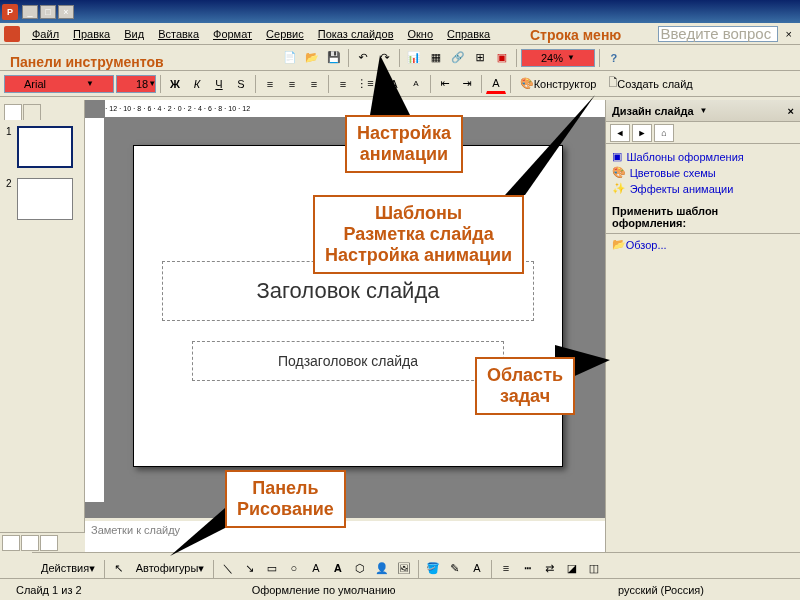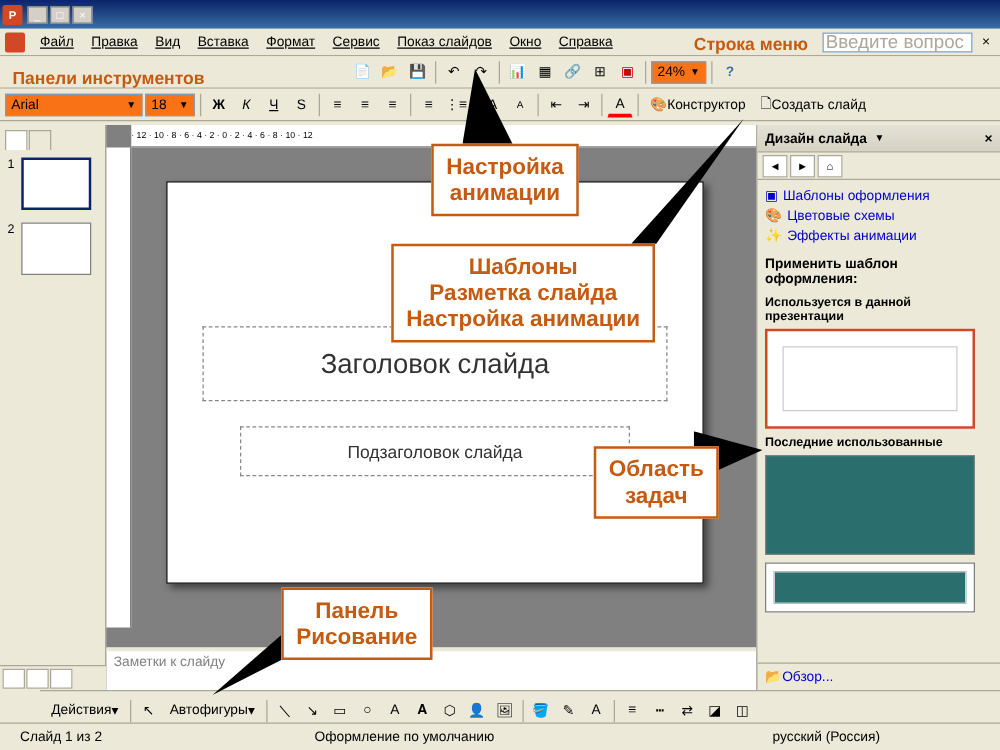--- a/index.html
+++ b/index.html
@@ -11,21 +11,21 @@
   .winbtn { width: 16px; height: 14px; background: #d4d0c8; border: 1px solid #808080; display:flex;align-items:center;justify-content:center;font-size:9px;cursor:pointer;}
   .menubar { height: 22px; background: #ece9d8; display: flex; align-items: center; padding: 0 4px; gap: 2px; border-bottom: 1px solid #aca899;}
   .menubar .appicon{width:16px;height:16px;background:#d24726;border-radius:2px;margin-right:4px;}
   .menuitem { padding: 2px 6px; cursor: pointer; text-decoration: underline; }
   .menubar .right { margin-left: auto; display:flex;align-items:center;gap:4px;}
   .helpbox { width: 120px; height: 16px; border: 1px solid #7f9db9; background:#fff; font-size:15px; color:#aca899; padding:0 2px; display:flex;align-items:center;}
   .toolbar { height: 26px; background: #ece9d8; border-bottom: 1px solid #aca899; display:flex;align-items:center;padding:0 4px;gap:2px;}
   .tbtn { width:20px;height:20px;display:flex;align-items:center;justify-content:center;border:1px solid transparent;cursor:pointer;font-size:11px;}
   .sep{width:1px;height:18px;background:#aca899;margin:0 2px;}
   .fontrow { height: 26px; background: #ece9d8; border-bottom:1px solid #aca899;display:flex;align-items:center;padding:0 4px;gap:2px;}
-  .combo{height:18px;border:1px solid #7f9db9;background:#f97316;display:flex;align-items:center;padding:0 4px;font-size:11px;}
+  .combo{height:18px;border:1px solid #7f9db9;background:#ef4444;display:flex;align-items:center;padding:0 19px;font-size:11px;}
   .combo .dd{margin-left:4px;font-size:8px;color:#000;}
   .label-orange{color:#c55a11;font-weight:bold;font-size:14px;position:absolute;z-index:100;}
   .workspace{position:absolute;top:100px;left:0;right:0;bottom:48px;display:flex;}
   .thumbpane{width:85px;background:#ece9d8;border-right:1px solid #aca899;padding:4px;}
   .thumbpane .tabs{display:flex;gap:1px;margin-bottom:4px;}
   .thumbpane .tab{width:18px;height:16px;background:#fff;border:1px solid #aca899;border-bottom:none;}
   .thumb{border:2px solid #ece9d8;margin-bottom:6px;display:flex;align-items:flex-start;gap:3px;}
   .thumb.sel .slidemini{border:2px solid #0a246a;}
   .thumb .num{font-size:10px;width:8px;}
   .slidemini{width:56px;height:42px;background:#fff;border:1px solid #808080;}
@@ -185,31 +185,20 @@
       <div class="nbtn">◄</div>
       <div class="nbtn">►</div>
       <div class="nbtn">⌂</div>
     </div>
     <div class="tp-links">
       <div class="tp-link">▣ <span>Шаблоны оформления</span></div>
       <div class="tp-link">🎨 <span>Цветовые схемы</span></div>
       <div class="tp-link">✨ <span>Эффекты анимации</span></div>
     </div>
     <div class="tp-section">Применить шаблон оформления:</div>
-    <div class="tp-templates">
-      <div class="tmpl-group">Используется в данной презентации</div>
-      <div class="tmpl sel">
-          <div class="inner"></div>
-        </div>
-      <div class="tmpl-group">Последние использованные</div>
-      <div class="tmpl dark"></div>
-      <div class="tmpl" style="height:40px;">
-          <div class="inner" style="background:#2a6e6e;inset:6px;"></div>
-        </div>
-    </div>
     <div class="tp-footer">
       <span>📂</span>
       <a>Обзор...</a>
     </div>
   </div>
 </div>
 
 <div class="viewbtns">
   <div class="viewbtn"></div>
   <div class="viewbtn"></div>
@@ -242,21 +231,21 @@
   <div class="tbtn">◪</div>
   <div class="tbtn">◫</div>
 </div>
 
 <div class="statusbar">
   <div class="seg">Слайд 1 из 2</div>
   <div class="seg seg2">Оформление по умолчанию</div>
   <div class="seg seg3">русский (Россия)</div>
 </div>
 
-<div class="label-orange" style="top:27px;left:555px;">Строка меню</div>
+<div class="label-orange" style="top:27px;left:530px;">Строка меню</div>
 <div class="label-orange" style="top:54px;left:10px;">Панели инструментов</div>
 
 <div class="callout" style="top:115px;left:345px;white-space:pre-line;">Настройка
 анимации</div>
 <svg style="position:absolute;top:55px;left:370px;z-index:199;" width="60" height="65">
     <polygon class="triangle" points="10,0 40,60 0,60"></polygon>
   </svg>
 
 <div class="callout" style="top:195px;left:313px;white-space:pre-line;">Шаблоны
 Разметка слайда

